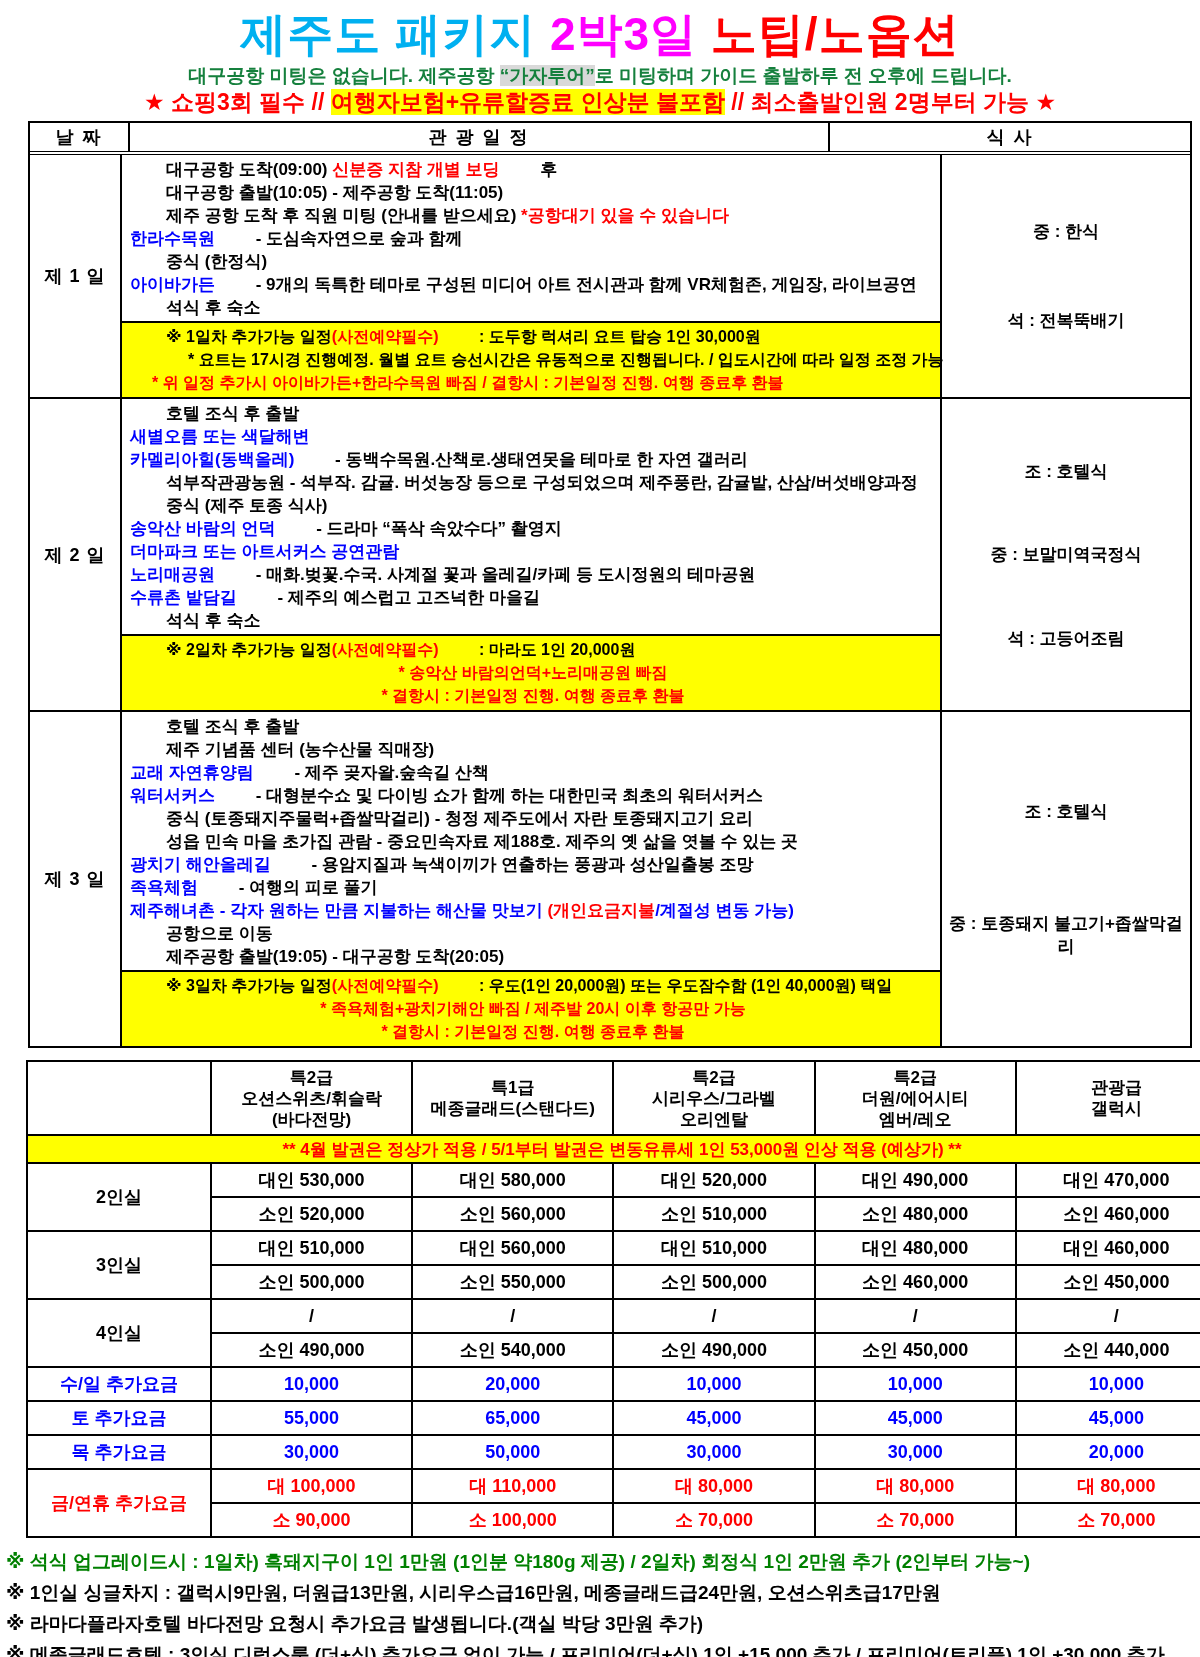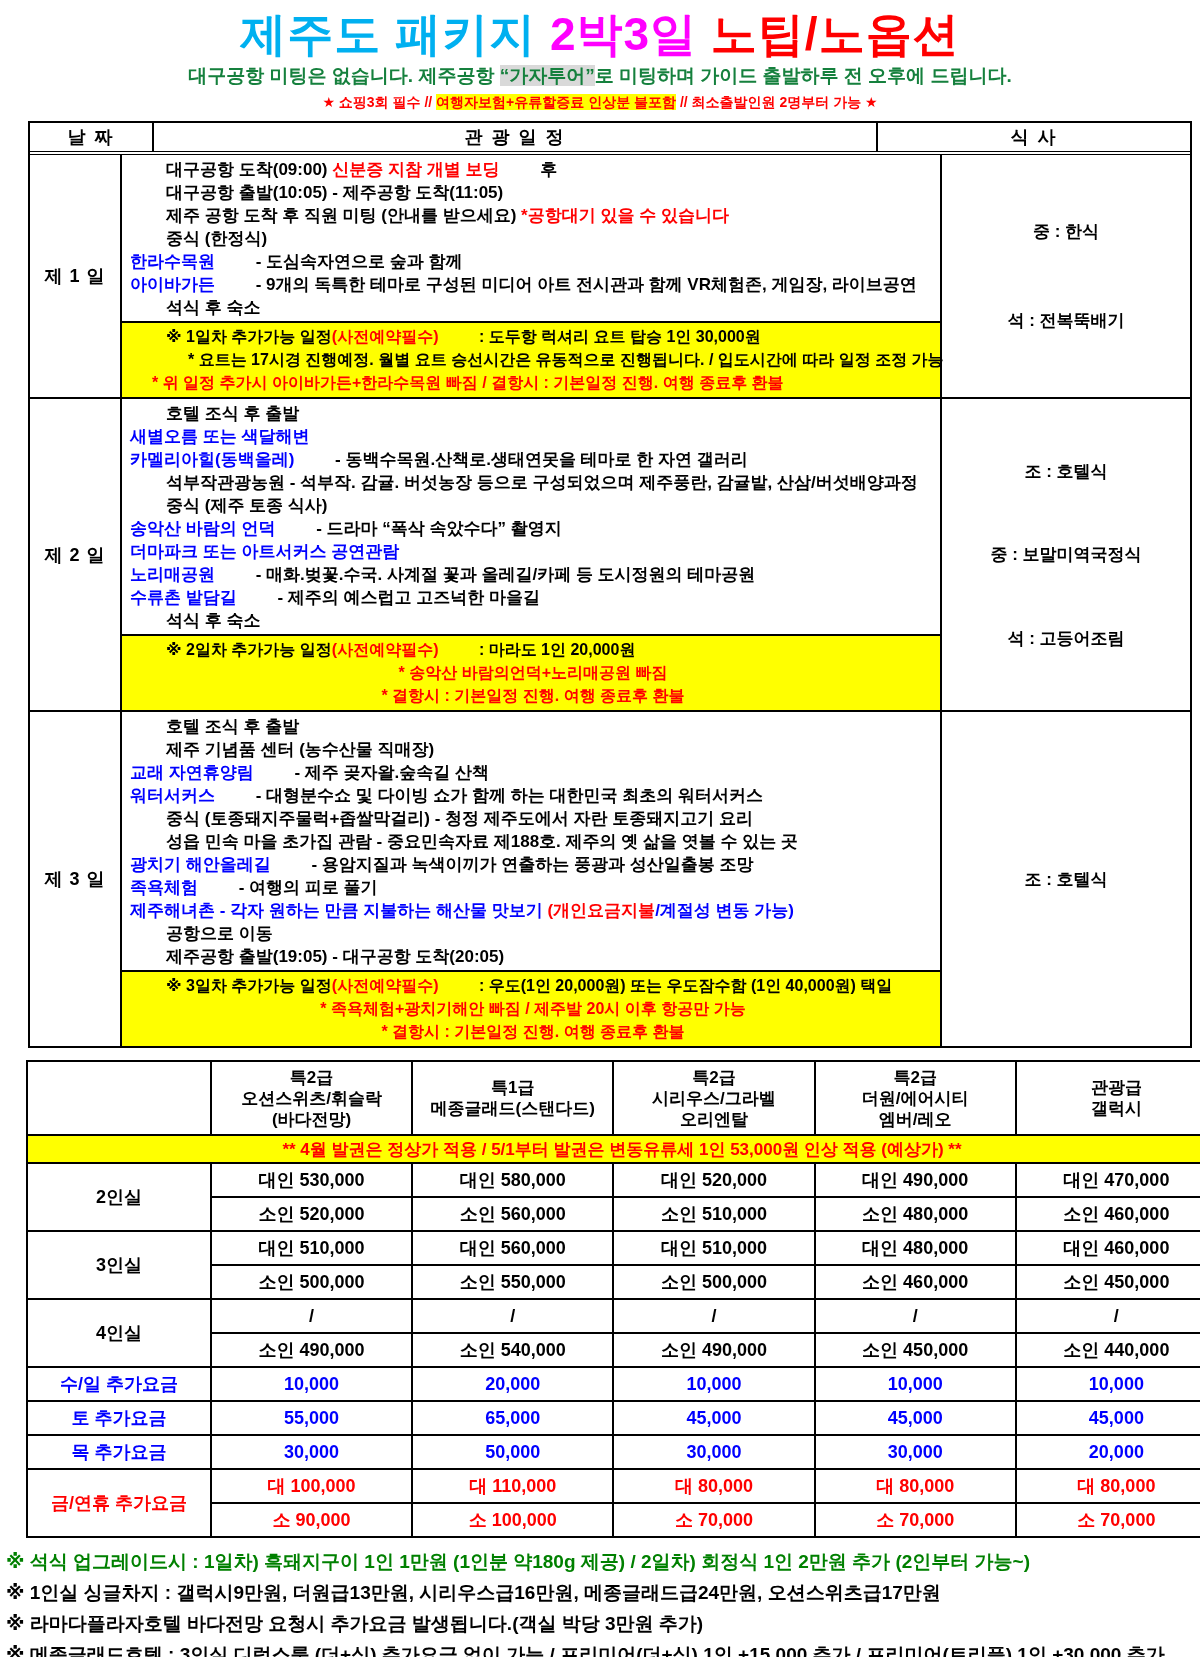--- a/index.html
+++ b/index.html
@@ -7,26 +7,26 @@
     position:relative;width:1200px;height:1657px;margin:0 auto;background:#fff;
     font-family:"Liberation Sans","DejaVu Sans",sans-serif;font-weight:700;color:#000;
     overflow:hidden;
   }
   
   .hdr{ text-align:center; padding-top:8px; }
   .title{ font-size:46px; line-height:52px; letter-spacing:1px; margin:0; }
   .t-cyan{ color:#00b0f0; } .t-magenta{ color:#ff00ff; } .t-red{ color:#ff0000; }
   .subtitle{ font-size:19px; line-height:27px; color:#15803d; margin-top:2px; }
   .sub-hl{ background:#d9d9d9; }
-  .meet-notice{ font-size:14px; line-height:26px; color:#ff0000; }
+  .meet-notice{ font-size:23px; line-height:26px; color:#ff0000; }
   .notice-hl{ background:#ffff00; }
   
   .sch-table{ width:1160px; margin:6px auto 0 28px; border:2px solid #000; }
   .sch-header{ display:flex; border-bottom:4px double #000; }
-  .sch-header>div{ font-size:18px; text-align:center; padding:2px 16px; letter-spacing:2px; }
+  .sch-header>div{ font-size:18px; text-align:center; padding:2px 4px; letter-spacing:2px; }
   .col-date{ width:90px; border-right:2px solid #000; flex:none; }
   .col-itin{ width:690px; flex:none; }
   .col-meal{ flex:1; border-left:2px solid #000; }
   .day-row{ display:flex; border-bottom:2px solid #000; }
   .day-row:last-child{ border-bottom:none; }
   .day-label{ width:90px; flex:none; border-right:2px solid #000; display:flex; align-items:center; justify-content:center; font-size:18px; letter-spacing:1px; }
   .itin-col{ width:818px; flex:none; display:flex; flex-direction:column; }
   .itin-lines{ padding:3px 4px 2px 8px; flex:1; }
   .itin-line{ font-size:17px; line-height:23px; white-space:nowrap; }
   .extra-box{ background:#ffff00; border-top:2px solid #000; padding:2px 4px 3px 8px; }
@@ -70,22 +70,22 @@
       <div class="col-meal">식 사</div>
     </div>
     <div id="sch-days">
         <div class="day-row">
           <div class="day-label">제 1 일</div>
           <div class="itin-col">
             <div class="itin-lines">
               <div class="itin-line"><span class="c-k">대구공항 도착(09:00) </span><span class="c-r">신분증 지참 개별 보딩</span><span class="c-k"> 후</span></div>
               <div class="itin-line"><span class="c-k">대구공항 출발(10:05) - 제주공항 도착(11:05)</span></div>
               <div class="itin-line"><span class="c-k">제주 공항 도착 후 직원 미팅 (안내를 받으세요) </span><span class="c-r">*공항대기 있을 수 있습니다</span></div>
+              <div class="itin-line"><span class="c-b">한라수목원</span><span class="c-k"> - 도심속자연으로 숲과 함께</span></div>
               <div class="itin-line"><span class="c-k">중식 (한정식)</span></div>
-              <div class="itin-line"><span class="c-b">한라수목원</span><span class="c-k"> - 도심속자연으로 숲과 함께</span></div>
               <div class="itin-line"><span class="c-b">아이바가든</span><span class="c-k"> - 9개의 독특한 테마로 구성된 미디어 아트 전시관과 함께 VR체험존, 게임장, 라이브공연</span></div>
               <div class="itin-line"><span class="c-k">석식 후 숙소</span></div>
             </div>
             <div class="extra-box">
               <div class="extra-line left"><span class="c-k">※ 1일차 추가가능 일정</span><span class="c-r">(사전예약필수)</span><span class="c-k"> : 도두항 럭셔리 요트 탑승 1인 30,000원</span></div>
               <div class="extra-line indent"><span class="c-k">* 요트는 17시경 진행예정. 월별 요트 승선시간은 유동적으로 진행됩니다. / 입도시간에 따라 일정 조정 가능</span></div>
               <div class="extra-line indent"><span class="c-r">* 위 일정 추가시 아이바가든+한라수목원 빠짐 / 결항시 : 기본일정 진행. 여행 종료후 환불</span></div>
             </div>
           </div>
           <div class="meal-col">
@@ -137,20 +137,21 @@
               <div class="itin-line"><span class="c-k">제주공항 출발(19:05) - 대구공항 도착(20:05)</span></div>
             </div>
             <div class="extra-box">
               <div class="extra-line left"><span class="c-k">※ 3일차 추가가능 일정</span><span class="c-r">(사전예약필수)</span><span class="c-k"> : 우도(1인 20,000원) 또는 우도잠수함 (1인 40,000원) 택일</span></div>
               <div class="extra-line center"><span class="c-r">* 족욕체험+광치기해안 빠짐 / 제주발 20시 이후 항공만 가능</span></div>
               <div class="extra-line center"><span class="c-r">* 결항시 : 기본일정 진행. 여행 종료후 환불</span></div>
             </div>
           </div>
           <div class="meal-col">
             <div class="meal-item">조 : 호텔식</div>
+            <div class="meal-item">중 : 토종돼지 불고기+좁쌀막걸리</div>
           </div>
         </div>
       </div>
   </div>
 
   <table class="price-table">
     <tbody id="price-body">
         <tr>
           <td class="pt-hdr pt-corner"></td>
           <td class="pt-hdr">

